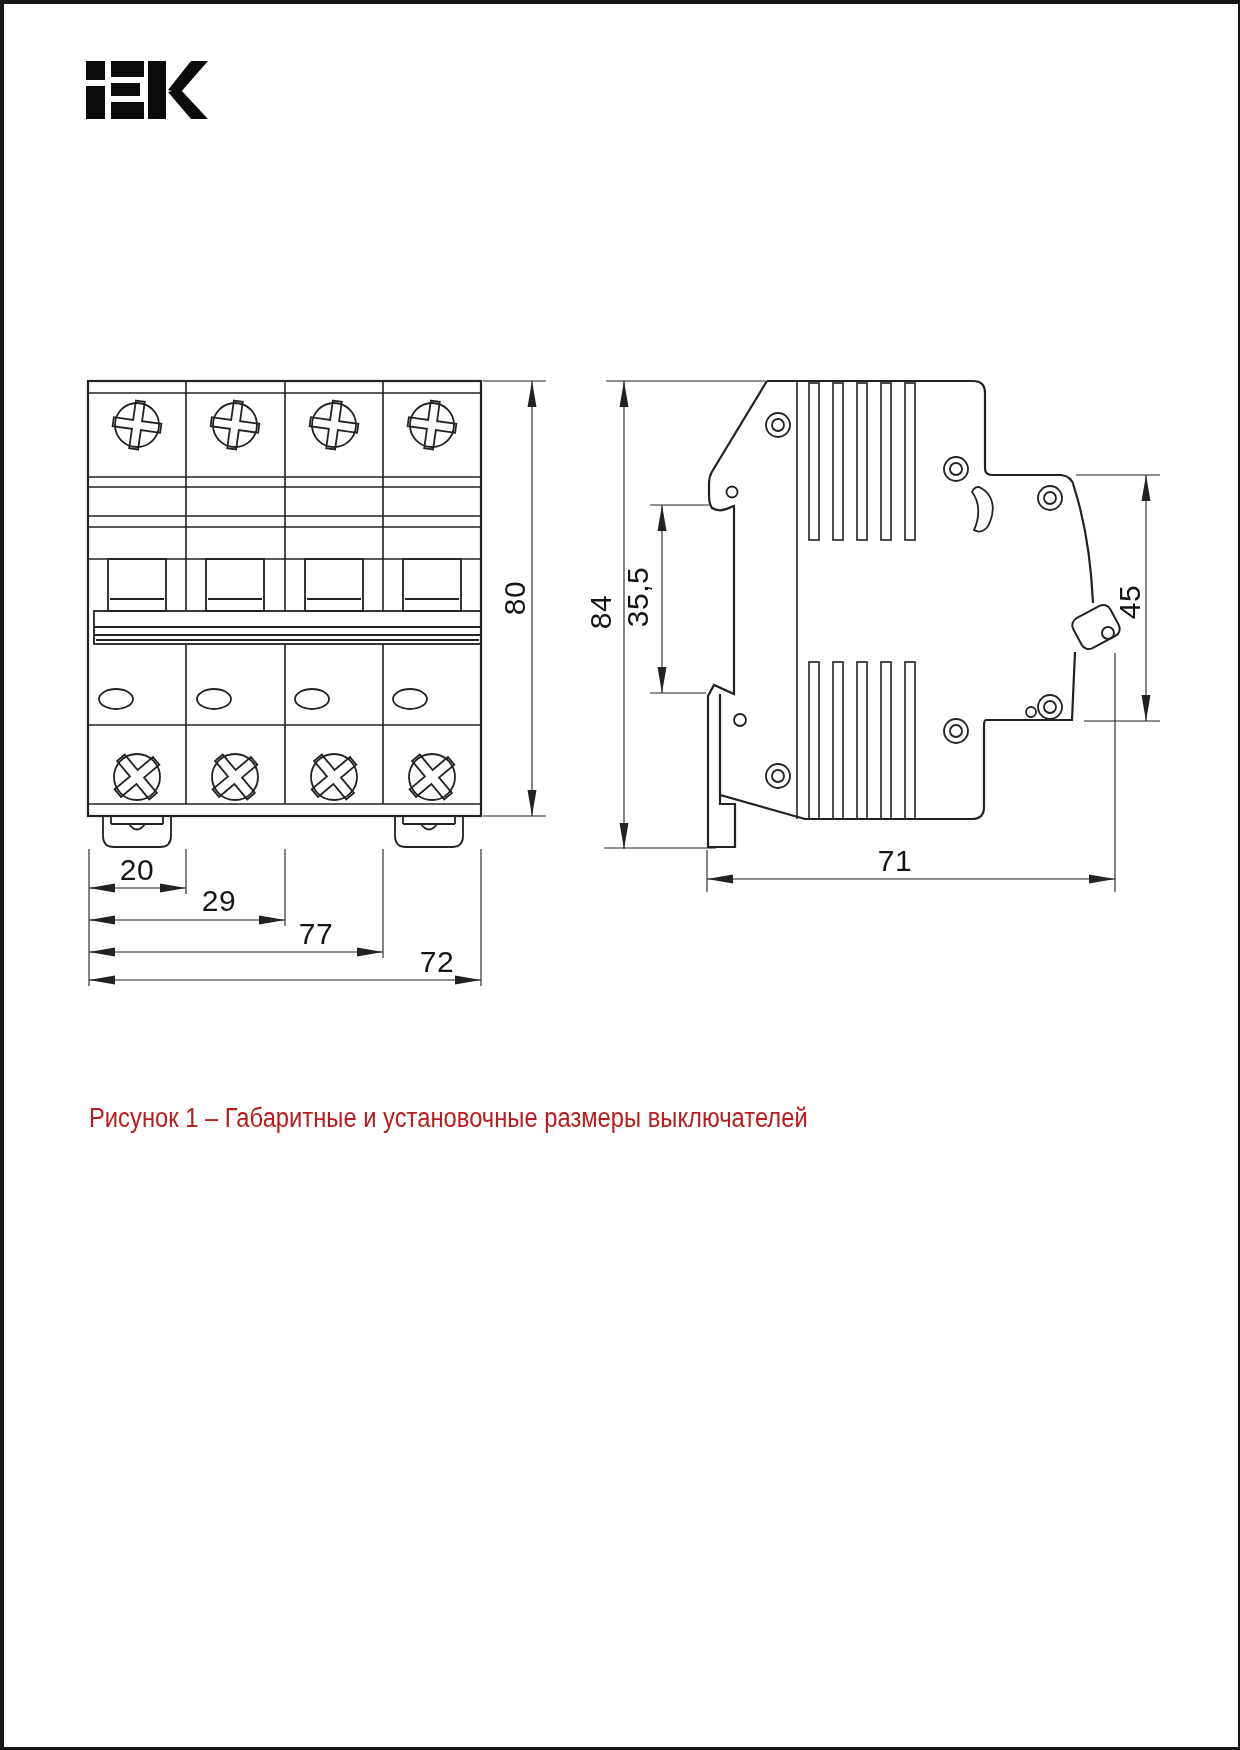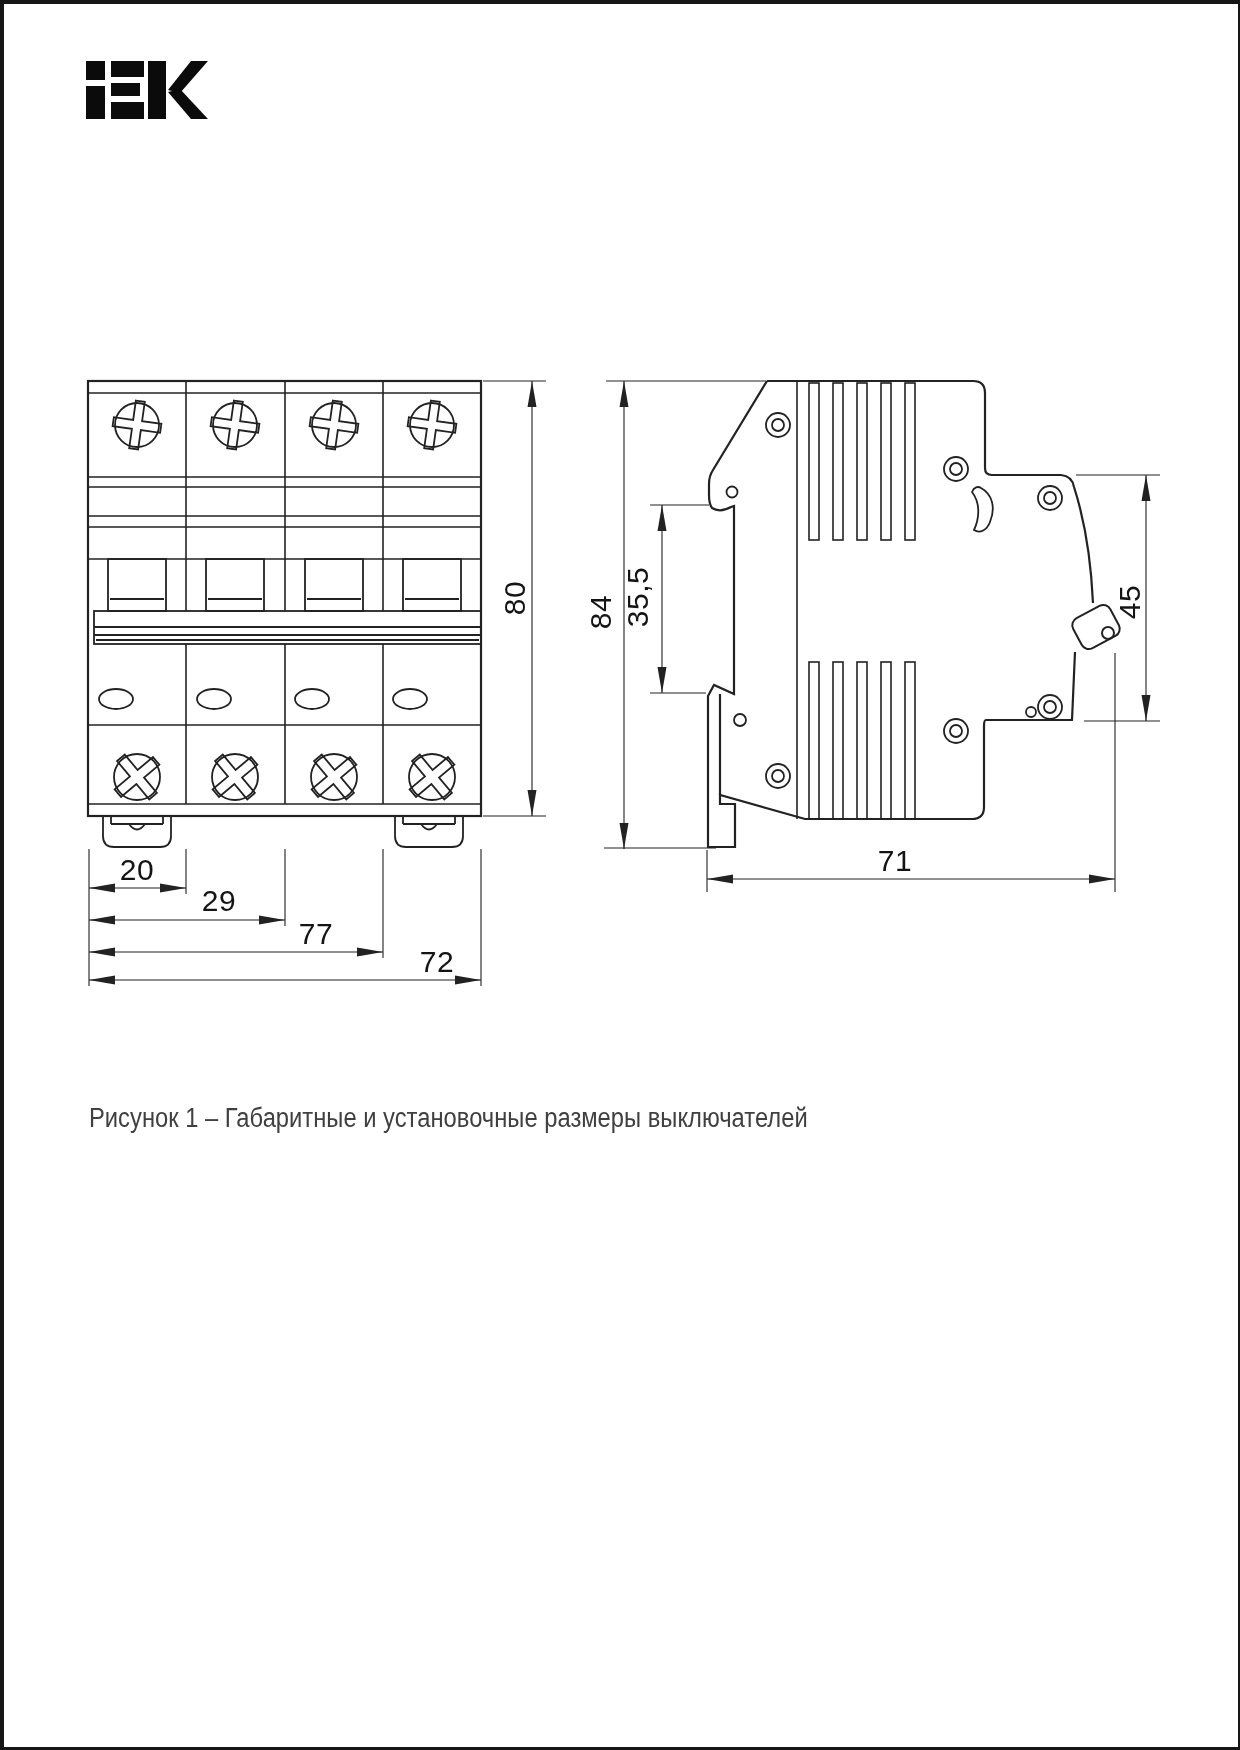--- a/index.html
+++ b/index.html
@@ -22,21 +22,21 @@
     color:#141414;
     transform:translate(-50%,-50%);
     white-space:nowrap;
     letter-spacing:.5px;
   }
   .dim-label.v{transform:translate(-50%,-50%) rotate(-90deg);}
   .caption{
     position:absolute;
     left:85px;top:1099px;
     font-size:27px;
-    color:#404040;
+    color:#b91c1c;
     white-space:nowrap;
   }
   .caption .squeeze{display:inline-block;transform:scaleX(.88);transform-origin:left center;}
   .logo{position:absolute;left:80px;top:56px;width:126px;height:60px;}
   .visually-hidden{
     position:absolute;width:1px;height:1px;overflow:hidden;
     clip:rect(0 0 0 0);white-space:nowrap;
   }
 </style>
 </head>

